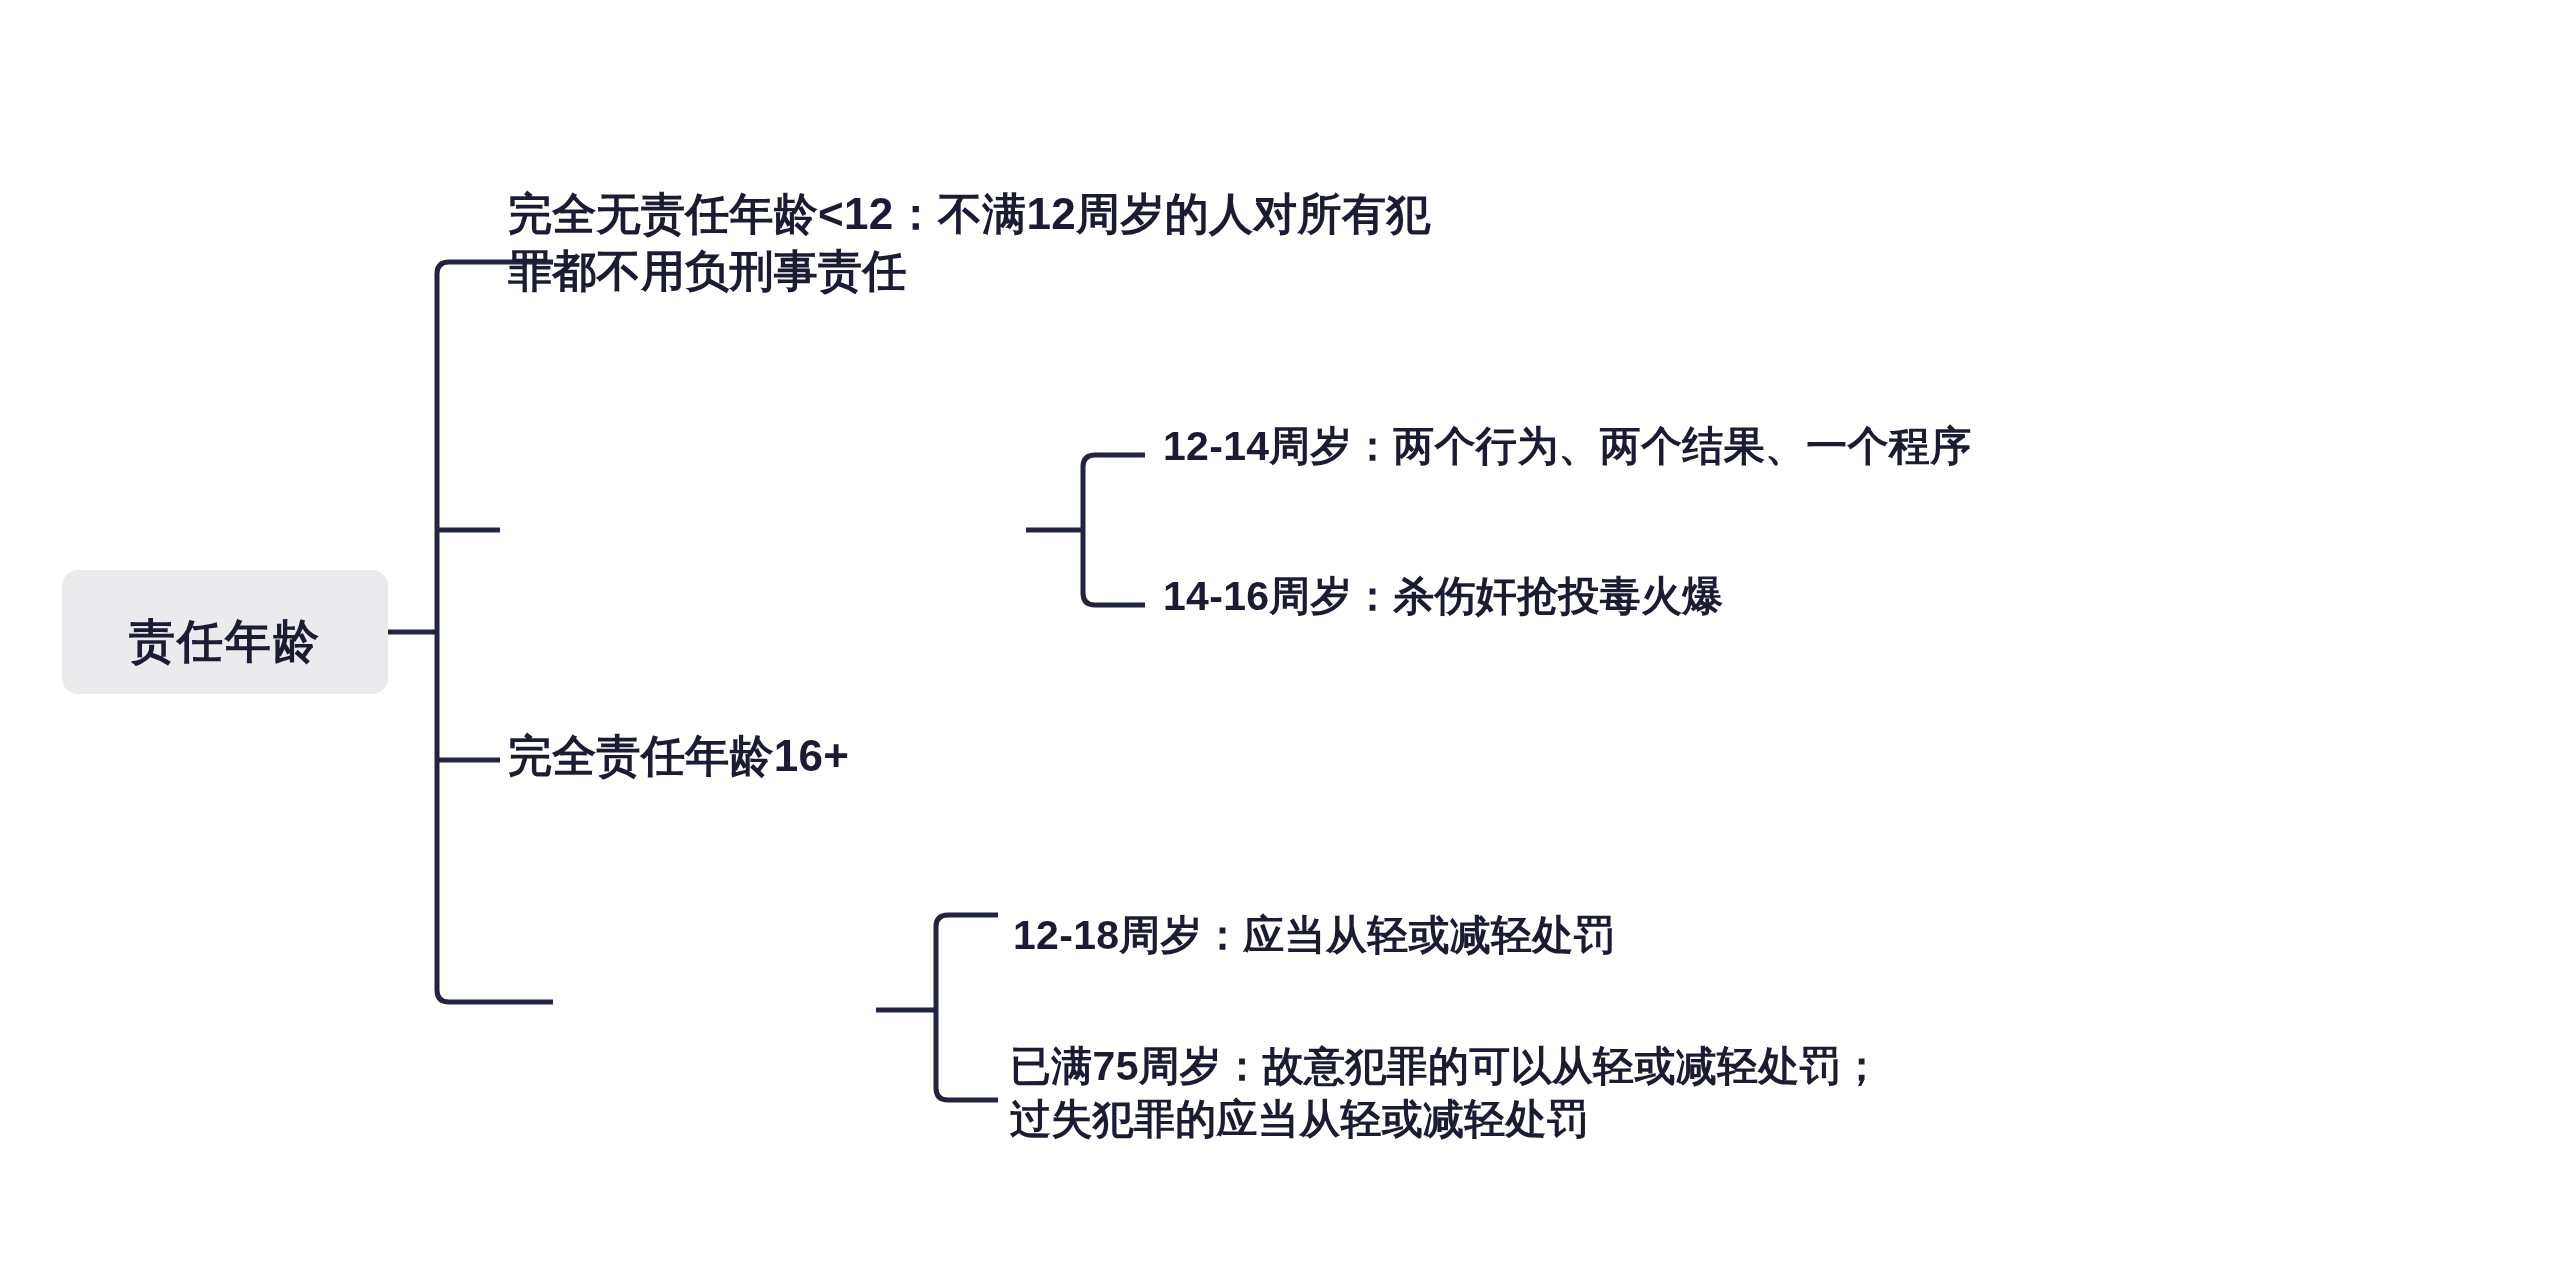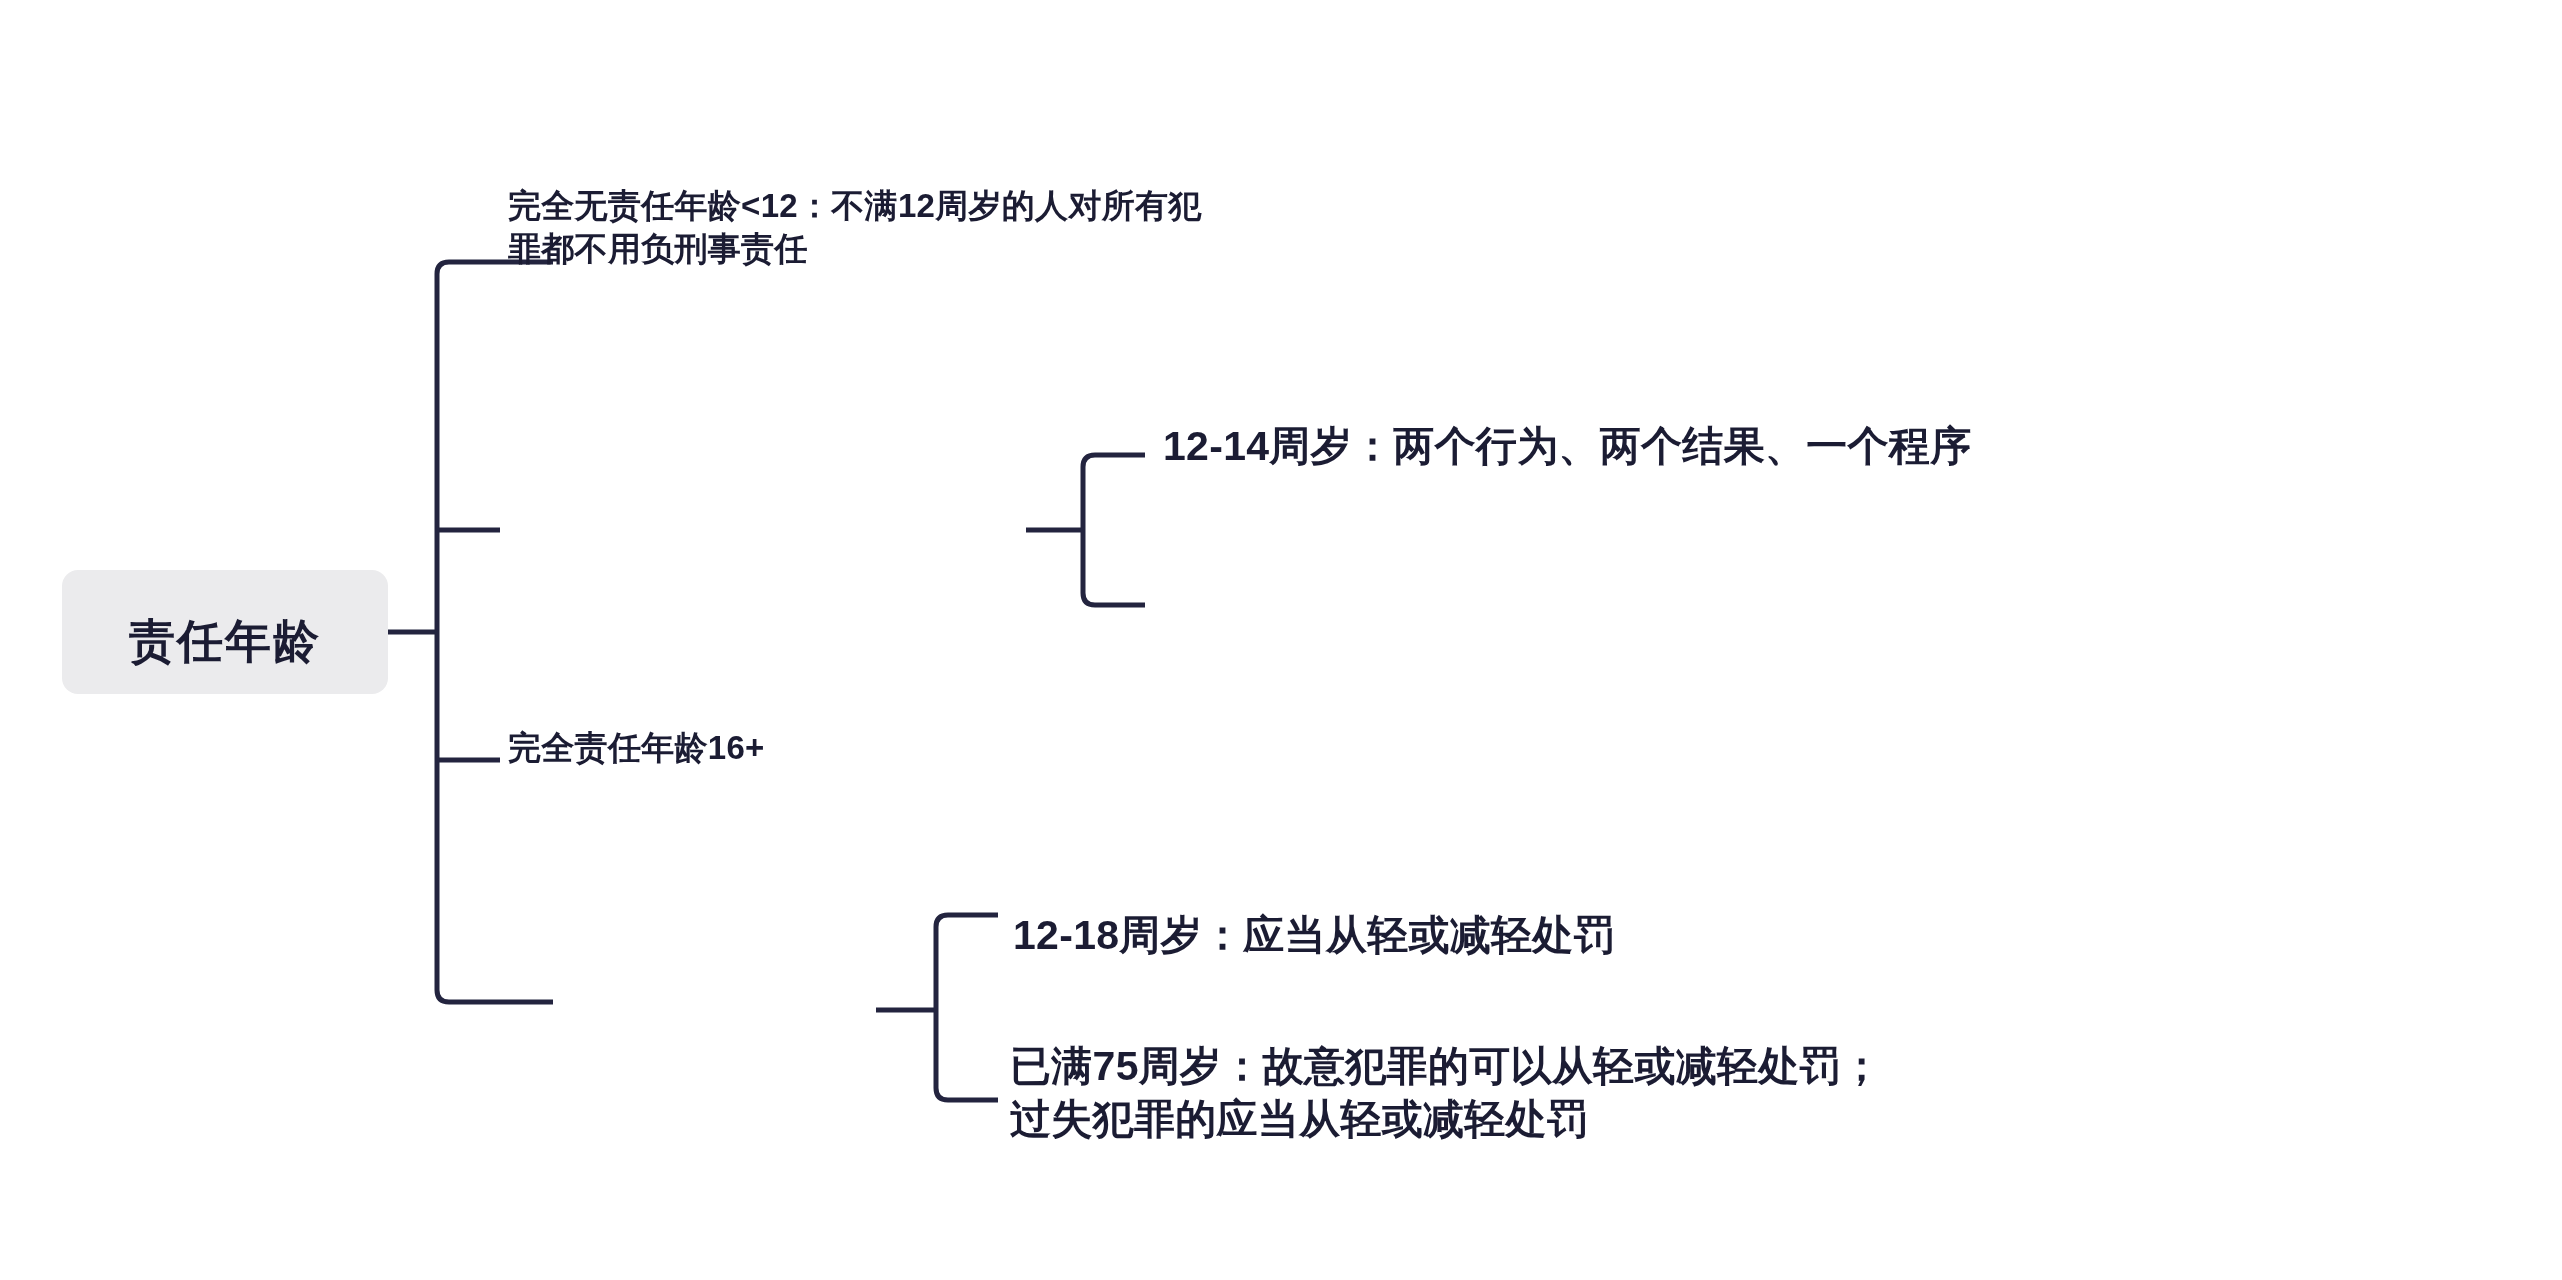--- a/index.html
+++ b/index.html
@@ -50,21 +50,21 @@
   }
   #root-node .root-label {
     color: #1b1c33;
     font-weight: 700;
     font-size: 46px;
     letter-spacing: 2px;
     line-height: 1.2;
     margin-top: 20px;
   }
   
-  .branch-1 { font-size: 33px; }
+  .branch-1 { font-size: 44px; }
   
   .branch-2 { font-size: 41px; }
 
   #b1-text { left: 508px; top: 185px;  width: 1320px; }
   #b2-text { left: 508px; top: 497px;  width: 560px;  }
   #b3-text { left: 508px; top: 727px;  width: 560px;  }
   #b4-text { left: 508px; top: 985px;  width: 430px;  }
 
   #b2a-text { left: 1163px; top: 420px;  width: 1260px; }
   #b2b-text { left: 1163px; top: 570px;  width: 960px;  }
@@ -99,19 +99,20 @@
 
   <div class="node-text branch-1" id="b1-text">完全无责任年龄&lt;12：不满12周岁的人对所有犯
 罪都不用负刑事责任</div>
 
 
   <div class="node-text branch-1" id="b3-text">完全责任年龄16+</div>
 
 
   <div class="node-text branch-2" id="b2a-text">12-14周岁：两个行为、两个结果、一个程序</div>
 
+  <div class="node-text branch-2" id="b2b-text">14-16周岁：杀伤奸抢投毒火爆</div>
 
   <div class="node-text branch-2" id="b4a-text">12-18周岁：应当从轻或减轻处罚</div>
 
   <div class="node-text branch-2" id="b4b-text">已满75周岁：故意犯罪的可以从轻或减轻处罚；
 过失犯罪的应当从轻或减轻处罚</div>
 
 </div>
 
 </body></html>

